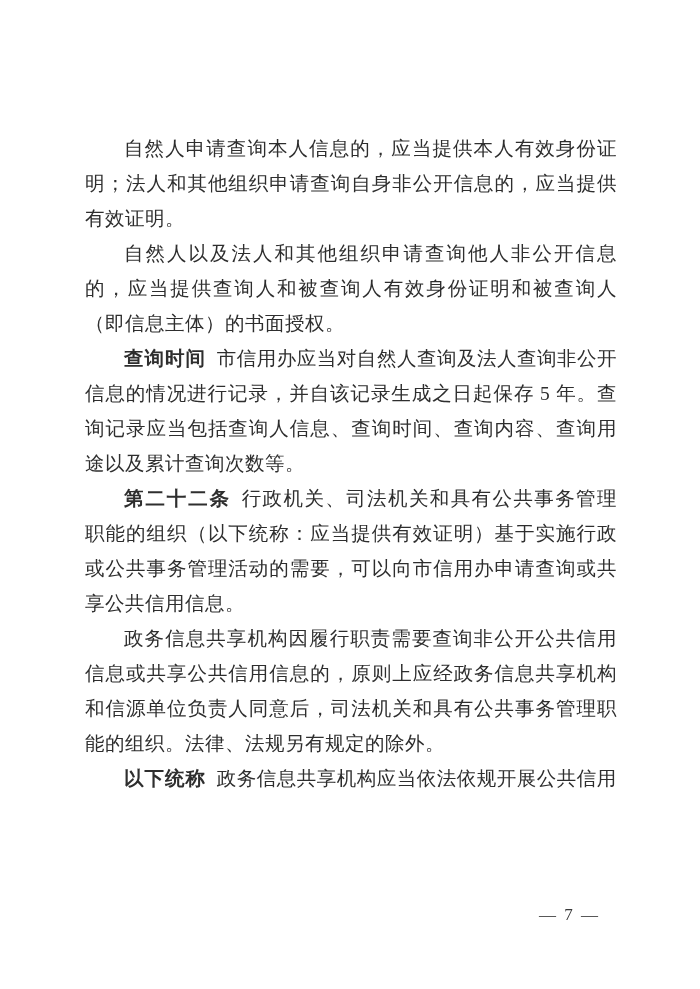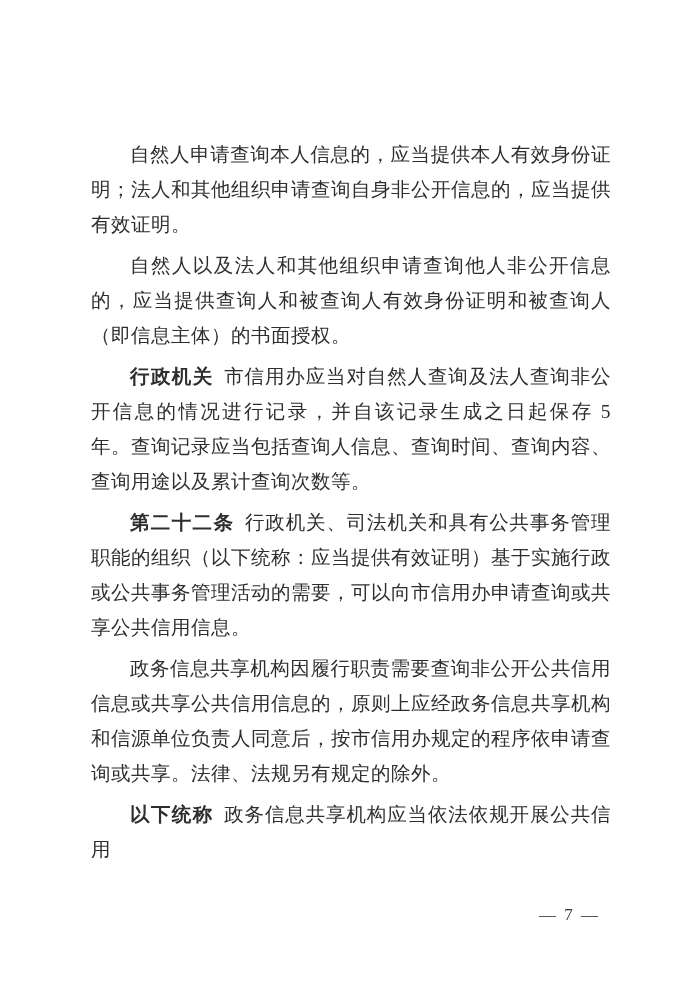--- a/index.html
+++ b/index.html
@@ -21,21 +21,21 @@
     left: 85px;
     top: 131px;
     width: 532px;
     color: #2e2e2e;
     font-size: 19.5px;
     line-height: 35px;
     text-align: justify;
     letter-spacing: 0.5px;
   }
   .para {
-    margin: 6px;
+    margin: 0;
     text-indent: 2em;
     text-justify: inter-ideograph;
   }
   .term {
     font-weight: bold;
     margin-right: 0.55em;
     letter-spacing: 1px;
   }
   .term:empty { display: none; margin: 0; }
   .footer {
@@ -51,25 +51,25 @@
 </head>
 <body>
 
 <div class="page">
   <div class="content">
 
     <p class="para"><span>自然人申请查询本人信息的，应当提供本人有效身份证明；法人和其他组织申请查询自身非公开信息的，应当提供有效证明。</span></p>
 
     <p class="para"><span>自然人以及法人和其他组织申请查询他人非公开信息的，应当提供查询人和被查询人有效身份证明和被查询人（即信息主体）的书面授权。</span></p>
 
-    <p class="para"><b class="term">行政机关</b><span>市信用办应当对自然人查询及法人查询非公开信息的情况进行记录，并自该记录生成之日起保存 5 年。查询记录应当包括查询人信息、查询时间、查询内容、查询用途以及累计查询次数等。</span></p>
+    <p class="para"><b class="term">查询时间</b><span>市信用办应当对自然人查询及法人查询非公开信息的情况进行记录，并自该记录生成之日起保存 5 年。查询记录应当包括查询人信息、查询时间、查询内容、查询用途以及累计查询次数等。</span></p>
 
     <p class="para"><b class="term">第二十二条</b><span>行政机关、司法机关和具有公共事务管理职能的组织（以下统称：应当提供有效证明）基于实施行政或公共事务管理活动的需要，可以向市信用办申请查询或共享公共信用信息。</span></p>
 
 
-    <p class="para"><span>政务信息共享机构因履行职责需要查询非公开公共信用信息或共享公共信用信息的，原则上应经政务信息共享机构和信源单位负责人同意后，按市信用办规定的程序依申请查询或共享。法律、法规另有规定的除外。</span></p>
+    <p class="para"><span>政务信息共享机构因履行职责需要查询非公开公共信用信息或共享公共信用信息的，原则上应经政务信息共享机构和信源单位负责人同意后，司法机关和具有公共事务管理职能的组织。法律、法规另有规定的除外。</span></p>
 
     <p class="para"><b class="term">以下统称</b><span>政务信息共享机构应当依法依规开展公共信用</span></p>
 
   </div>
 
   <div class="footer">— 7 —</div>
 </div>
 
 </body></html>

